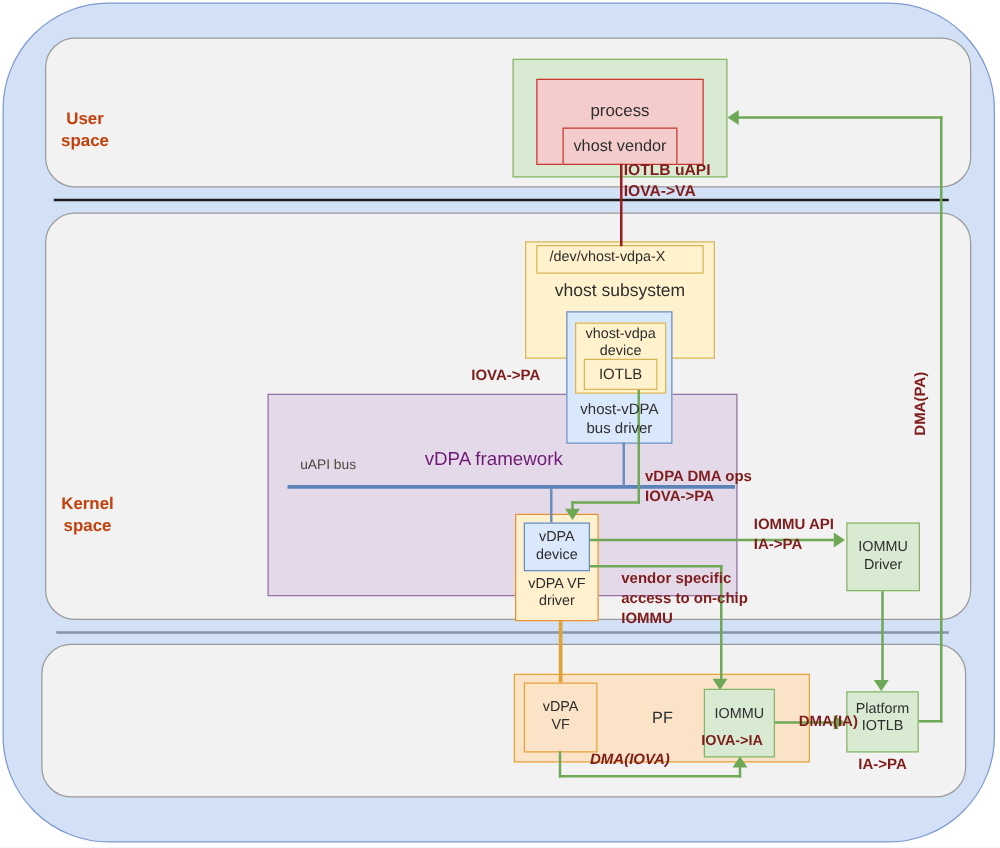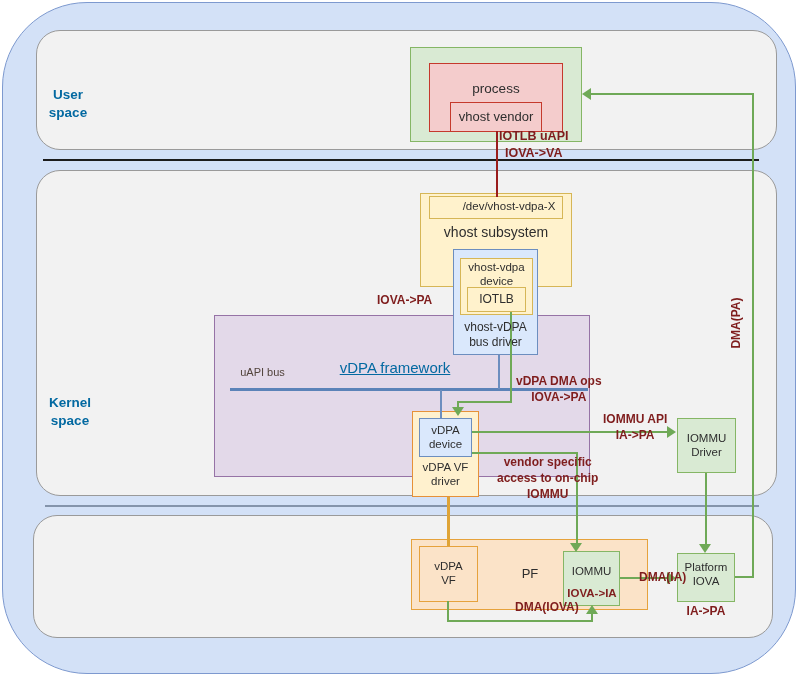--- a/index.html
+++ b/index.html
@@ -9,37 +9,37 @@
     -webkit-font-smoothing:antialiased;
   }
   .abs{position:absolute;box-sizing:border-box;}
   .outer{
     left:2px;top:2px;width:794px;height:672px;border-radius:85px;
     background:#d3e1f7;border:1.5px solid #7d99cf;z-index:0;
   }
   .panel{background:#f2f2f2;border:1px solid #9a9a9a;border-radius:24px;z-index:1;}
   .divider{z-index:2;}
   .seclbl{
-    z-index:6;color:#0369a1;font-weight:bold;font-size:13.5px;line-height:1.35;
+    z-index:6;color:#c2410c;font-weight:bold;font-size:13.5px;line-height:1.35;
     text-align:center;white-space:pre-line;
   }
   .box{border:1.5px solid;z-index:3;}
   .underlay{z-index:2;}
   .lbl{
     z-index:6;color:#2e2e2e;text-align:center;white-space:pre-line;line-height:1.22;
   }
   .line{z-index:4;}
   .arr{position:absolute;width:0;height:0;z-index:5;}
   .arr-down{border-left:6px solid transparent;border-right:6px solid transparent;border-top:9px solid #6fa957;}
   .arr-up{border-left:6px solid transparent;border-right:6px solid transparent;border-bottom:9px solid #6fa957;}
   .arr-left{border-top:6px solid transparent;border-bottom:6px solid transparent;border-right:9px solid #6fa957;}
   .arr-right{border-top:6px solid transparent;border-bottom:6px solid transparent;border-left:9px solid #6fa957;}
   .ann{
     z-index:7;color:#7f1d1d;font-weight:bold;font-size:12px;line-height:1.32;
-    white-space:pre-line;text-align:center;
+    white-space:pre-line;text-align:left;
   }
 </style>
 </head>
 <body>
 
 <div class="canvas">
 
   <div class="abs outer"></div>
 
   <div class="abs panel" style="left:36px;top:30px;width:741px;height:120px;"></div>
@@ -48,26 +48,26 @@
 
   <div class="abs divider" style="left:43px;top:159px;width:716px;height:2px;background:#1c1c1c;"></div>
   <div class="abs divider" style="left:45px;top:505px;width:714px;height:2px;background:#8494ab;"></div>
 
   <div class="abs seclbl" style="left:36px;top:86px;width:64px;">User
 space</div>
   <div class="abs seclbl" style="left:36px;top:394px;width:68px;">Kernel
 space</div>
 
   <div class="abs box underlay" style="left:214px;top:315px;width:376px;height:162px;background:#e3d9e9;border-color:#9673a6;"></div>
-  <div class="abs lbl" style="left:290px;top:359px;width:210px;font-size:15px;color:#0369a1;text-decoration:underline;">vDPA framework</div>
+  <div class="abs lbl" style="left:290px;top:359px;width:210px;font-size:15px;color:#701a75;">vDPA framework</div>
   <div class="abs lbl" style="left:225px;top:366px;width:75px;font-size:11px;color:#52443c;">uAPI bus</div>
 
   <div class="abs box underlay" style="left:420px;top:193px;width:152px;height:94px;background:#fff2cc;border-color:#d6b656;"></div>
   <div class="abs box" style="left:429px;top:196px;width:134px;height:23px;background:#fff2cc;border-color:#d6b656;"></div>
-  <div class="abs lbl" style="left:429px;top:199px;width:160px;font-size:11.5px;">/dev/vhost-vdpa-X</div>
+  <div class="abs lbl" style="left:406px;top:199px;width:160px;font-size:11.5px;">/dev/vhost-vdpa-X</div>
   <div class="abs lbl" style="left:420px;top:224px;width:152px;font-size:14px;text-align:center;">vhost subsystem</div>
 
   <div class="abs box" style="left:410px;top:47px;width:172px;height:95px;background:#d9ead3;border-color:#85b665;"></div>
   <div class="abs box" style="left:429px;top:63px;width:134px;height:69px;background:#f4cccc;border-color:#c5392c;"></div>
   <div class="abs lbl" style="left:429px;top:81px;width:134px;font-size:13.5px;">process</div>
   <div class="abs box" style="left:450px;top:102px;width:92px;height:30px;background:#f4cccc;border-color:#c5392c;"></div>
   <div class="abs lbl" style="left:450px;top:109px;width:92px;font-size:13px;">vhost vendor</div>
 
   <div class="abs box" style="left:453px;top:249px;width:85px;height:106px;background:#dae8fc;border-color:#6c8ebf;"></div>
   <div class="abs box" style="left:460px;top:258px;width:73px;height:57px;background:#fff2cc;border-color:#d6b656;"></div>
@@ -93,21 +93,21 @@
   <div class="abs lbl" style="left:510px;top:566px;width:40px;font-size:13px;">PF</div>
   <div class="abs box" style="left:419px;top:546px;width:59px;height:56px;background:#fbe3c8;border-color:#e6a23c;"></div>
   <div class="abs lbl" style="left:419px;top:559px;width:59px;font-size:11.5px;">vDPA
 VF</div>
   <div class="abs box" style="left:563px;top:551px;width:57px;height:55px;background:#d9ead3;border-color:#85b665;"></div>
   <div class="abs lbl" style="left:563px;top:564px;width:57px;font-size:11.5px;">IOMMU</div>
   <div class="abs ann" style="left:561px;top:586px;width:62px;font-size:11.5px;">IOVA-&gt;IA</div>
 
   <div class="abs box" style="left:677px;top:553px;width:58px;height:49px;background:#d9ead3;border-color:#85b665;"></div>
   <div class="abs lbl" style="left:677px;top:560px;width:58px;font-size:11.5px;">Platform
-IOVA</div>
+IOTLB</div>
   <div class="abs ann" style="left:677px;top:604px;width:58px;text-align:center;">IA-&gt;PA</div>
 
   <div class="abs line" style="left:496px;top:131px;width:2px;height:66px;background:#9a1c1c;"></div>
 
   <div class="abs line" style="left:230px;top:388px;width:358px;height:3px;background:#5b83b8;"></div>
   <div class="abs line" style="left:498px;top:354px;width:2px;height:35px;background:#6c8ebf;"></div>
   <div class="abs line" style="left:440px;top:390px;width:2px;height:28px;background:#6c8ebf;"></div>
 
   <div class="abs line" style="left:510px;top:312px;width:2px;height:91px;background:#6fa957;"></div>
   <div class="abs line" style="left:457px;top:401px;width:55px;height:2px;background:#6fa957;"></div>
@@ -143,16 +143,16 @@
 IOVA-&gt;VA</div>
   <div class="abs ann" style="left:377px;top:293px;">IOVA-&gt;PA</div>
   <div class="abs ann" style="left:516px;top:374px;">vDPA DMA ops
 IOVA-&gt;PA</div>
   <div class="abs ann" style="left:603px;top:412px;">IOMMU API
 IA-&gt;PA</div>
   <div class="abs ann" style="left:497px;top:455px;">vendor specific
 access to on-chip
 IOMMU</div>
   <div class="abs ann" style="left:621px;top:570px;padding-left:18px;">DMA(IA)</div>
-  <div class="abs ann" style="left:515px;top:600px;">DMA(IOVA)</div>
+  <div class="abs ann" style="left:472px;top:600px;font-style:italic;">DMA(IOVA)</div>
   <div class="abs ann" style="left:697px;top:315px;width:80px;height:16px;text-align:center;transform:rotate(-90deg);">DMA(PA)</div>
 
 </div>
 
 </body></html>

